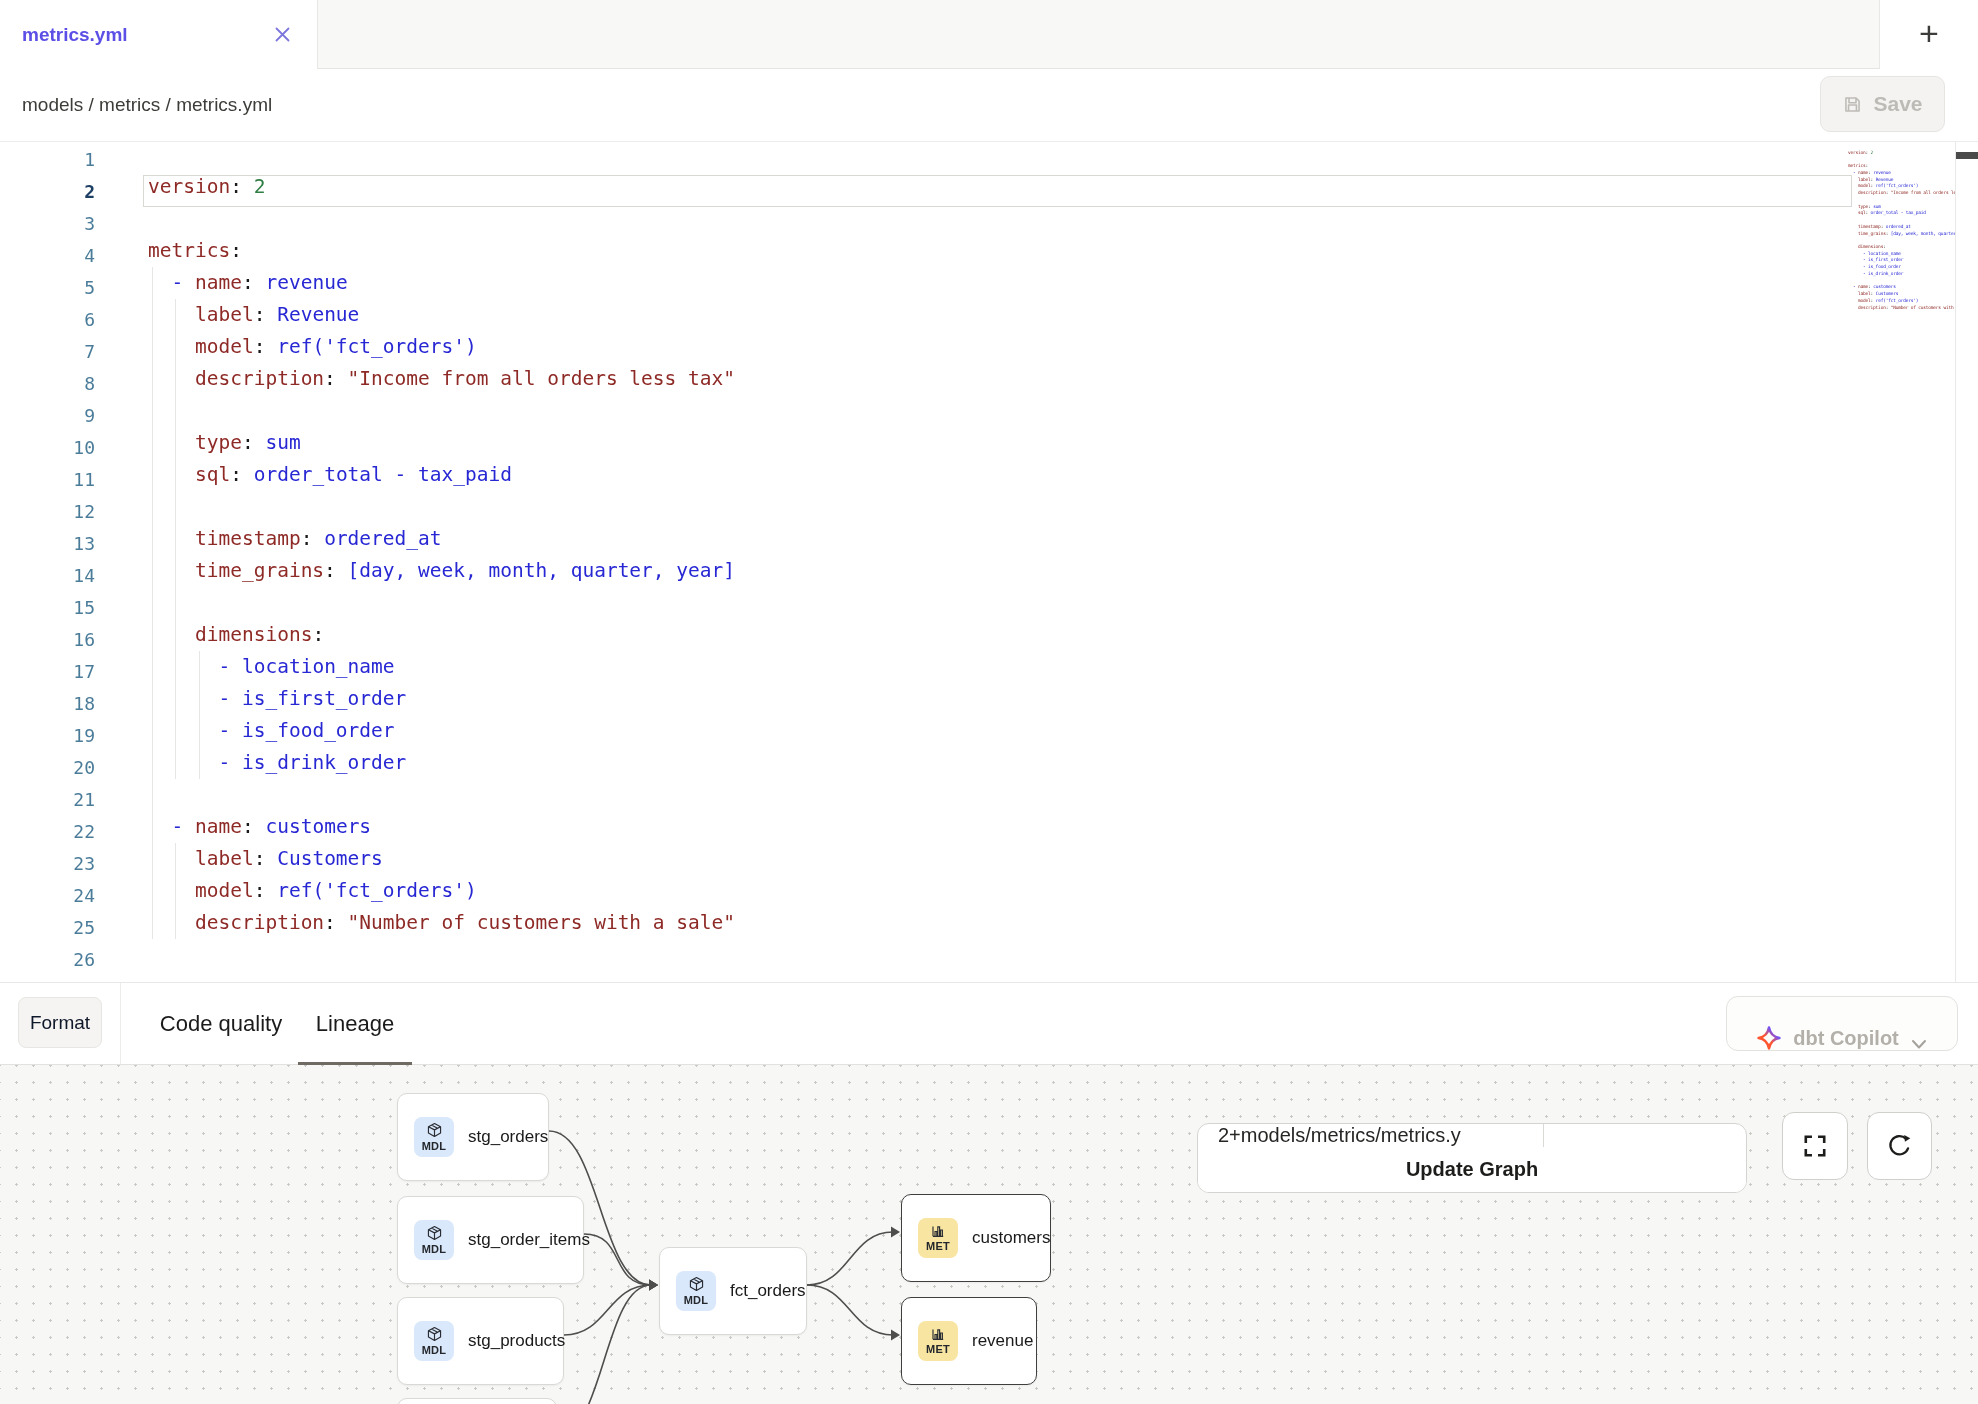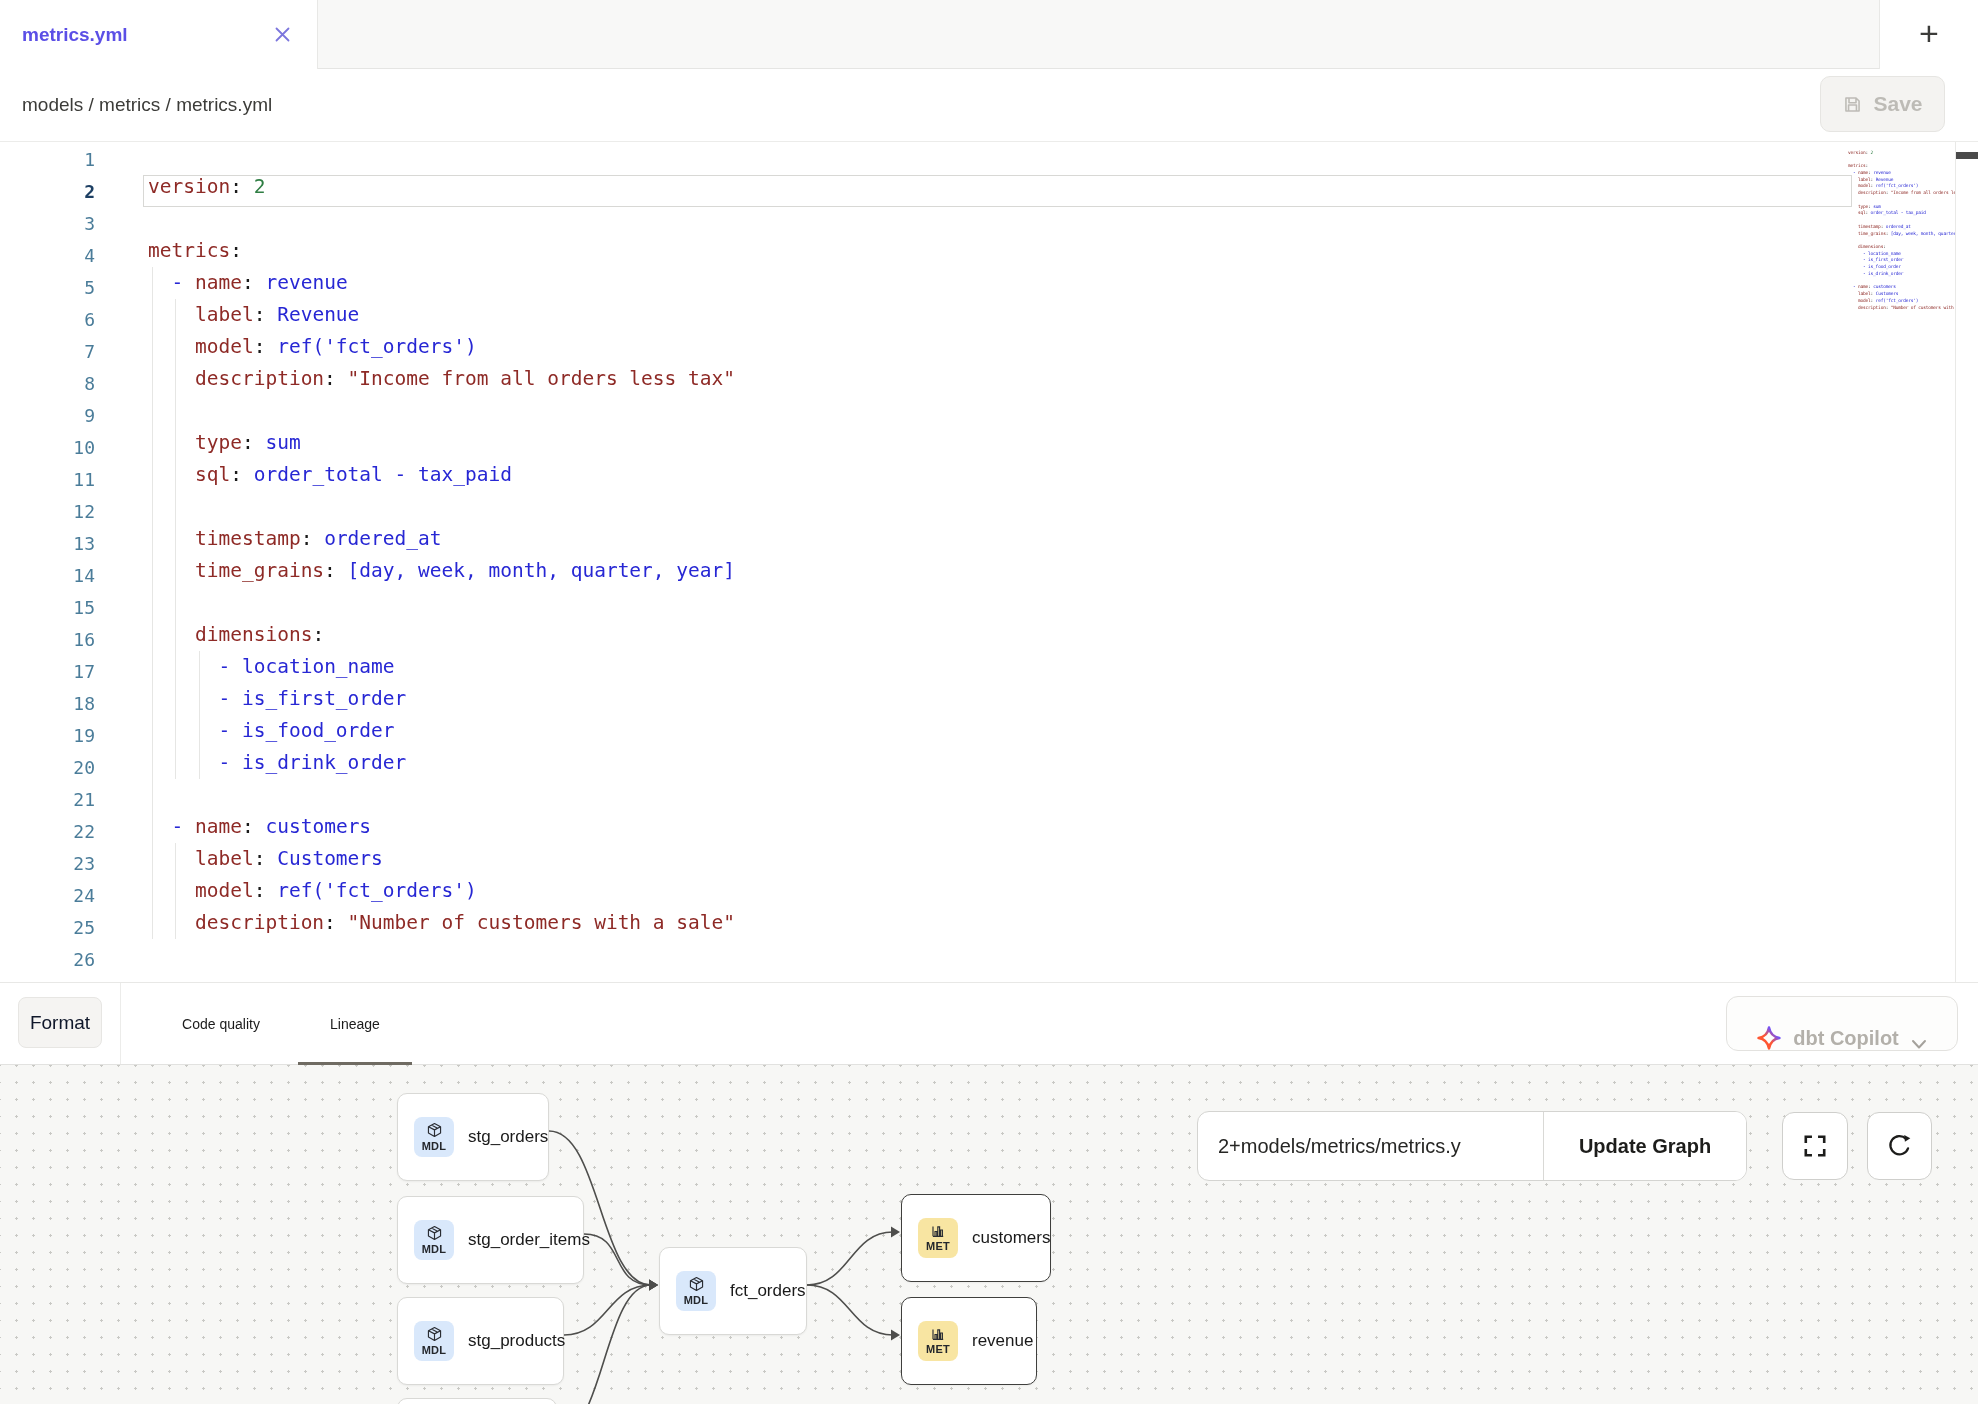--- a/index.html
+++ b/index.html
@@ -55,21 +55,21 @@
 
   
   .panel-head { position:relative; height:83px; background:#fff;
     border-top:1px solid #e8e8e6; border-bottom:1px solid #e2e2e0; }
   .format-btn { position:absolute; left:18px; top:14px; width:84px; height:51px;
     background:#f5f4f2; border:1px solid #e7e6e3; border-radius:8px;
     font-size:19px; font-weight:500; color:#0f172a;
     display:flex; align-items:center; justify-content:center; }
   .head-divider { position:absolute; left:120px; top:0; bottom:0; width:1px; background:#ececea; }
   .ptab { position:absolute; top:0; bottom:0; display:flex; align-items:center;
-    justify-content:center; font-size:14px; font-weight:500; color:#1b1b1b; cursor:pointer; }
+    justify-content:center; font-size:22px; font-weight:500; color:#1b1b1b; cursor:pointer; }
   .ptab-code { left:146px; width:150px; }
   .ptab-lineage { left:298px; width:114px; }
   .ptab-underline { position:absolute; left:298px; width:114px; bottom:-1px; height:3px;
     background:#6f6b62; }
   .copilot-btn { position:absolute; right:20px; top:13px; width:232px; height:55px;
     background:#fdfdfc; border:1px solid #e3e2df; border-radius:12px;
     display:flex; align-items:flex-end; justify-content:center; gap:12px; }
   .copilot-label { font-size:20px; font-weight:700; color:#b3b0aa; }
 
   
@@ -81,23 +81,23 @@
     border-radius:10px; box-shadow:0 1px 2px rgba(0,0,0,.05);
     display:flex; align-items:center; padding-left:16px; gap:14px; cursor:pointer; }
   .node.met { border:1.5px solid #3f3f3d; }
   .badge { width:40px; height:40px; border-radius:8px; flex:none;
     display:flex; flex-direction:column; align-items:center; justify-content:center; gap:1px; }
   .badge.mdl { background:#d9e8fb; }
   .badge.met { background:#f8e5a2; }
   .badge-text { font-size:11px; font-weight:600; color:#24272c; letter-spacing:.3px; }
   .node-label { font-size:17px; color:#1a1a1a; }
 
-  .graph-controls { position:absolute; left:1197px; top:46px; width:550px; height:70px;
+  .graph-controls { position:absolute; left:1197px; top:58px; width:550px; height:70px;
     background:#fff; border:1px solid #d4d4d1; border-radius:12px; display:flex;
-    overflow:hidden; }
+    overflow:hidden;flex-direction:column; }
   .selector-input { width:346px; display:flex; align-items:center; padding-left:20px;
     font-size:20px; color:#262624; border-right:1px solid #d9d9d6; white-space:nowrap;
     overflow:hidden; }
   .update-btn { flex:1; display:flex; align-items:center; justify-content:center;
     font-size:20px; font-weight:700; color:#1d1d1b; background:#fff; cursor:pointer; }
   .sq-btn { position:absolute; top:47px; width:66px; height:68px; background:#fff;
     border:1px solid #cfcfcc; border-radius:12px; display:flex; align-items:center;
     justify-content:center; cursor:pointer; }
   .sq-fullscreen { left:1782px; }
   .sq-refresh { left:1867px; width:65px; }

